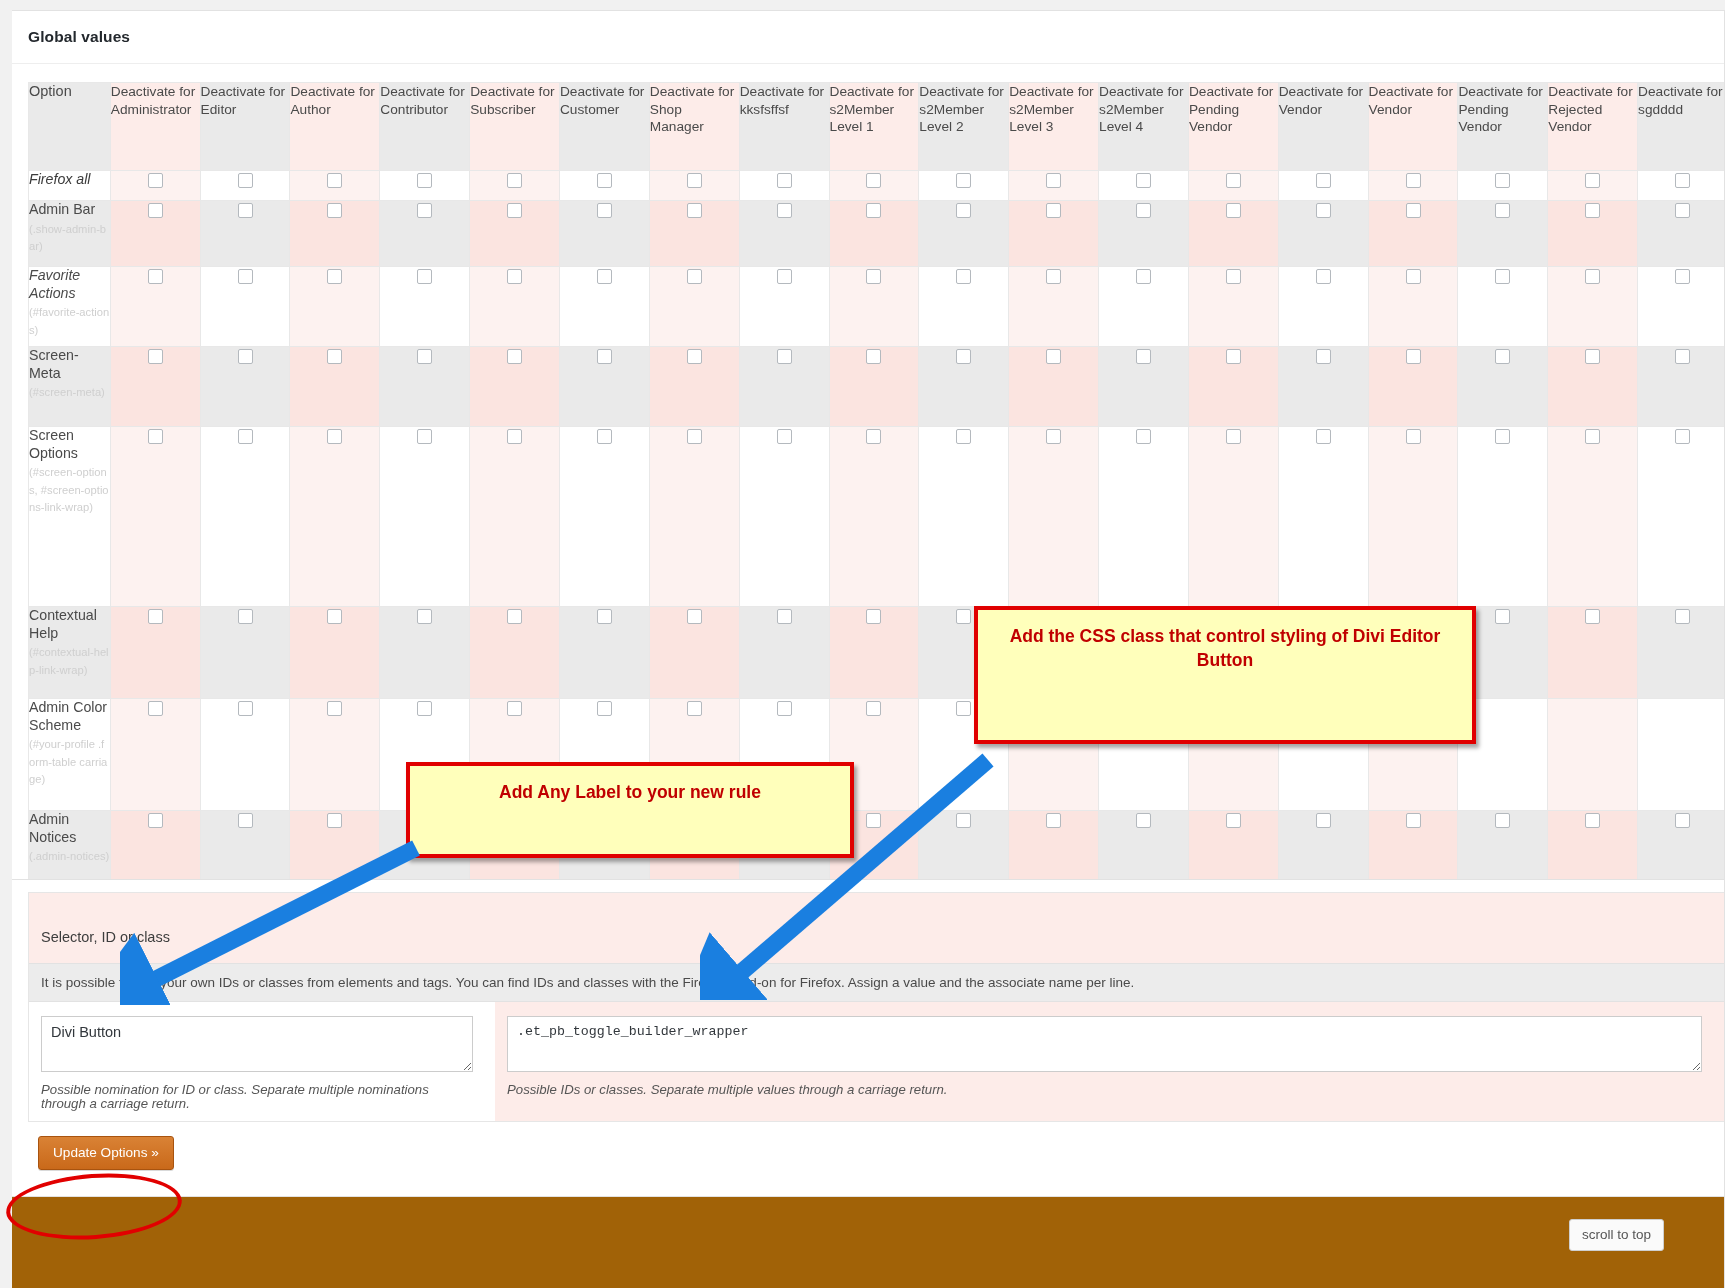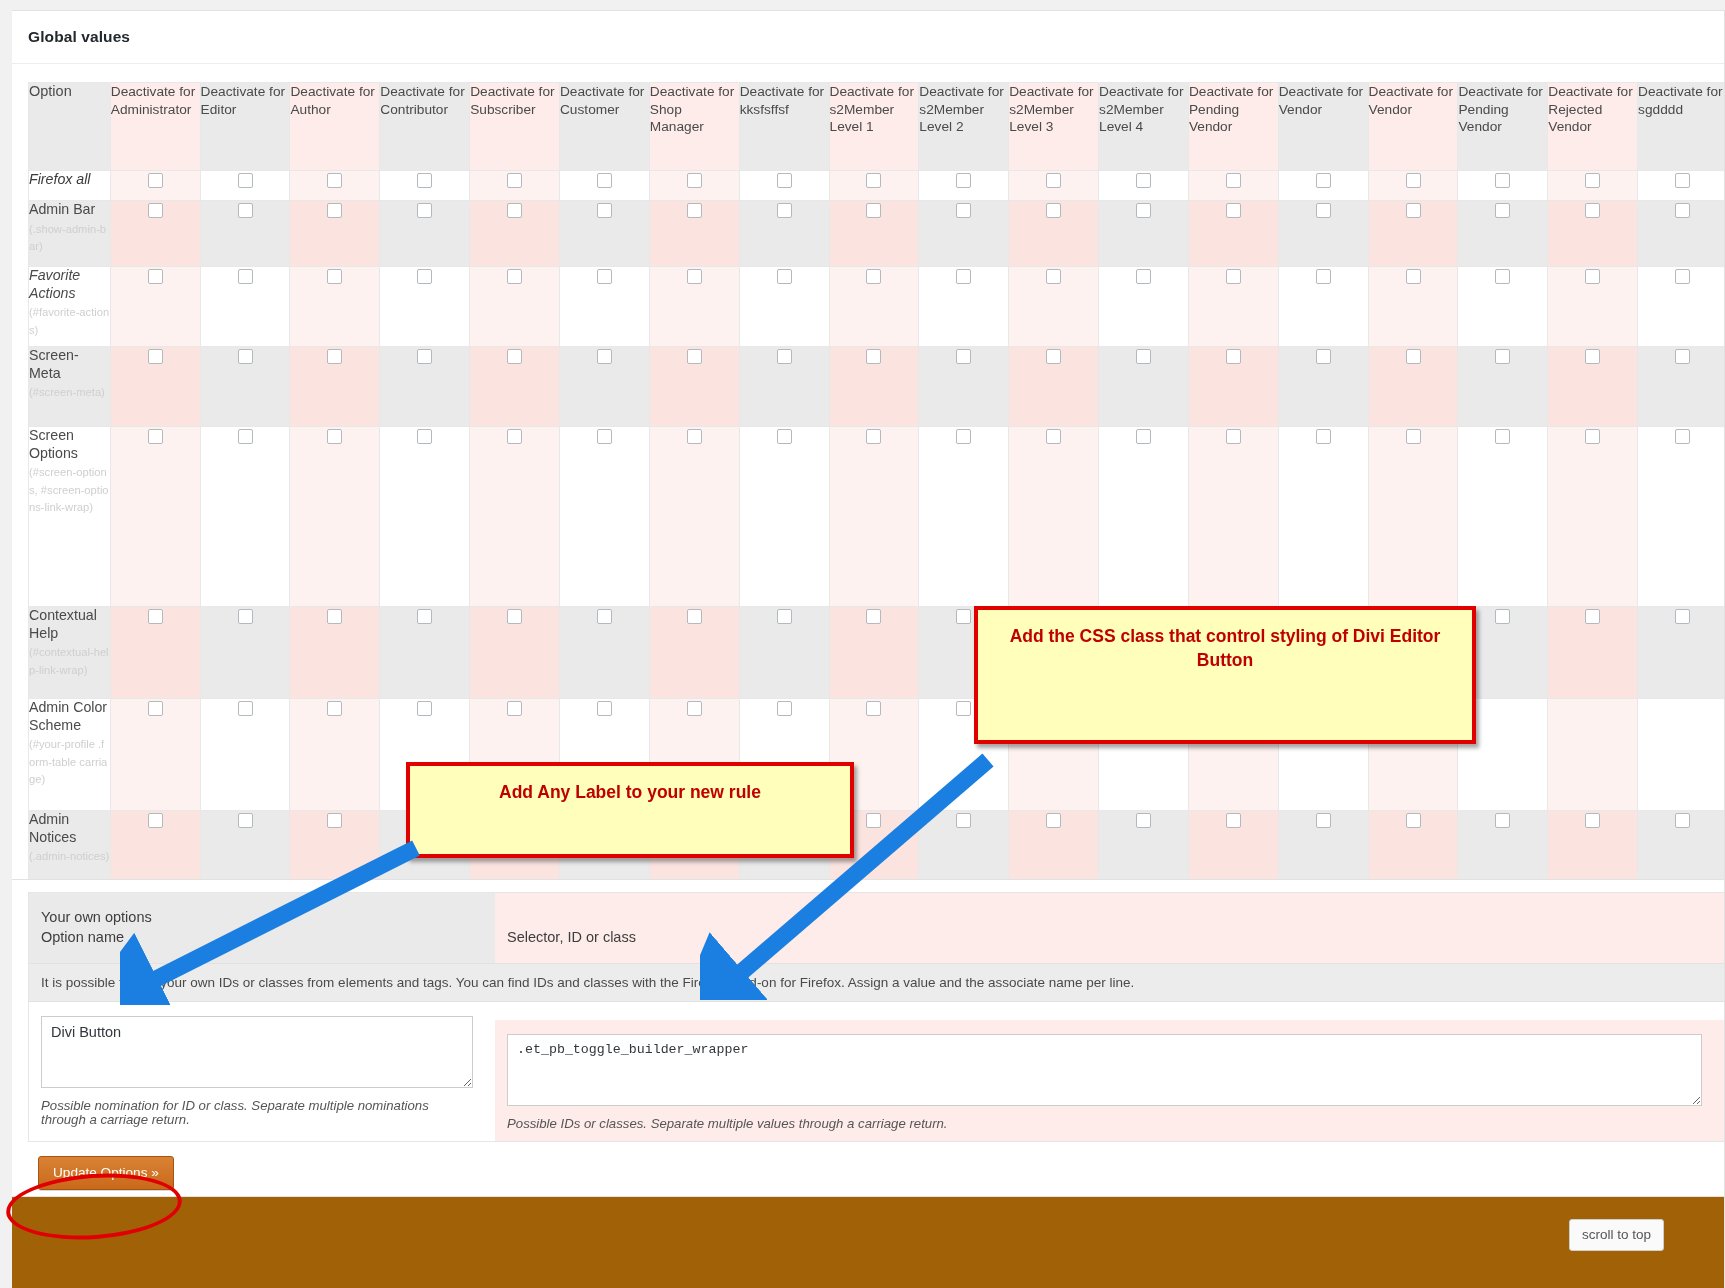--- a/index.html
+++ b/index.html
@@ -133,24 +133,23 @@
     padding: 11px 0 11px 12px;
   }
   .own-fields { display: flex; }
   .own-f-l {
     width: 466px; background: #fff;
     padding: 14px 22px 10px 12px;
   }
   .own-f-r {
     flex: 1; background: #fdece9;
     padding: 14px 22px 10px 12px;
-    margin-top: 18px;
   }
   .ta {
-    width: 100%; height: 72px;
+    width: 100%; height: 56px;
     border: 1px solid #ccc; background: #fff;
     font-family: "Liberation Sans", sans-serif;
     font-size: 14.5px; color: #32373c;
     padding: 7px 9px; resize: vertical;
     outline: none;
   }
   .ta.mono { font-family: "Liberation Mono", monospace; font-size: 13.3px; }
   .hint {
     font-style: italic; font-size: 13.2px; line-height: 14px;
     color: #555; margin-top: 7px;
@@ -421,24 +420,20 @@
               <td class="cell dk"><span class="cb"></span></td>
             </tr>
           </tbody>
       </table>
     </div>
   </div>
 
   <div class="own">
     <div class="own-inner">
       <div class="own-head">
-        <div class="own-head-l">
-          <div>Your own options</div>
-          <div>Option name</div>
-        </div>
         <div class="own-head-r">
           <div class="spacer">.</div>
           <div>Selector, ID or class</div>
         </div>
       </div>
       <div class="own-note">It is possible to add your own IDs or classes from elements and tags. You can find IDs and classes with the FireBug Add-on for Firefox. Assign a value and the associate name per line.</div>
       <div class="own-fields">
         <div class="own-f-l">
           <textarea class="ta" placeholder="" style="">Divi Button</textarea>
           <div class="hint">Possible nomination for ID or class. Separate multiple nominations through a carriage return.</div>

